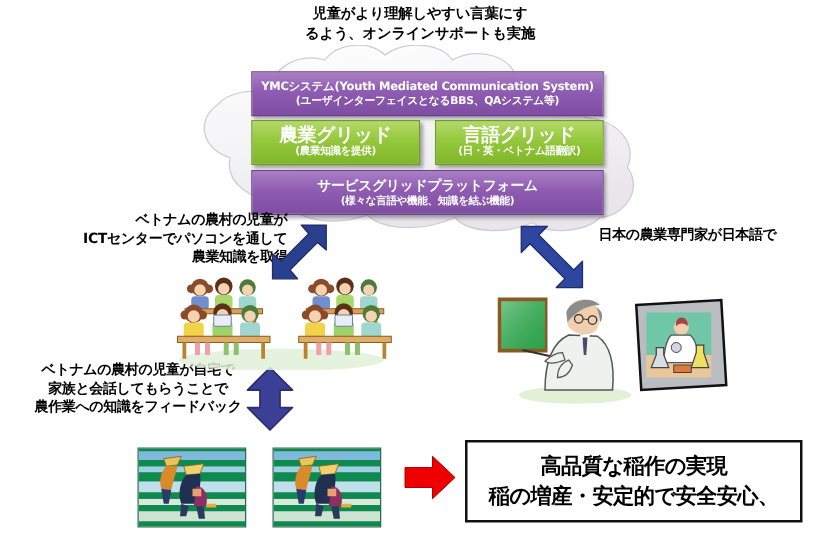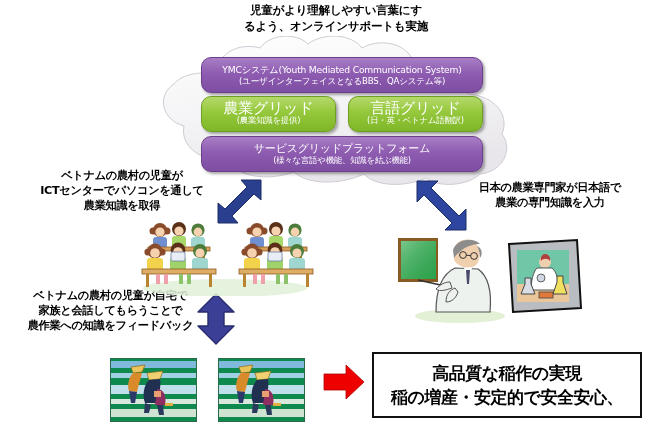--- a/index.html
+++ b/index.html
@@ -10,21 +10,21 @@
 
   
   #top-caption{left:196px;top:2px;width:280px;font-size:11.5px;line-height:16px;
       font-weight:bold;letter-spacing:-0.2px;}
 
   
   #cloud-wrap{left:138px;top:36px;width:390px;height:152px;}
   #cloud-wrap svg{display:block;}
 
   
-  .box{position:absolute;border-radius:10px;color:#fff;font-weight:normal;
+  .box{position:absolute;border-radius:0;color:#fff;font-weight:bold;
        display:flex;flex-direction:column;align-items:center;justify-content:center;
        box-shadow:2px 2px 3px rgba(0,0,0,.35);text-align:right;}
   .box .l1{font-size:9.6px;line-height:12px;letter-spacing:-0.2px;white-space:nowrap;}
   .box .l2{font-size:8.6px;line-height:11px;letter-spacing:-0.2px;white-space:nowrap;}
 
   #box-ymc{left:201px;top:57px;width:280px;height:34px;
       background:linear-gradient(180deg,#a97ec6 0%,#8e5cb0 45%,#7e4ea2 100%);
       border:1px solid #6b3f8c;}
   #box-ymc .l1{font-size:9.2px;}
   #box-ymc .l2{font-size:8.6px;}
@@ -39,21 +39,21 @@
   #box-agri .l2,#box-lang .l2{font-size:8.4px;}
 
   #box-platform{left:201px;top:136px;width:280px;height:34px;
       background:linear-gradient(180deg,#a97ec6 0%,#8e5cb0 45%,#7e4ea2 100%);
       border:1px solid #6b3f8c;}
   #box-platform .l1{font-size:11px;line-height:13px;}
   #box-platform .l2{font-size:8.4px;}
 
   
   .caption{font-size:11.2px;line-height:15px;font-weight:bold;letter-spacing:-0.3px;}
-  #cap-left{left:14px;top:168px;width:216px;}
+  #cap-left{left:14px;top:168px;width:216px;text-align:right;}
   #cap-right{left:455px;top:180px;width:190px;}
   #cap-bottomleft{left:8px;top:288px;width:205px;}
 
   
   .arrowsvg{position:absolute;}
   #arrow-cloud-left{left:214px;top:176px;}
   #arrow-cloud-right{left:412px;top:176px;}
   #arrow-vertical{left:193px;top:292px;}
 
   
@@ -131,21 +131,20 @@
 </div>
 
 <div class="abs ctr caption" id="cap-left">
   <div>ベトナムの農村の児童が</div>
   <div>ICTセンターでパソコンを通して</div>
   <div>農業知識を取得</div>
 </div>
 
 <div class="abs ctr caption" id="cap-right">
   <div>日本の農業専門家が日本語で</div>
-  <div>農業の専門知識を入力</div>
 </div>
 
 <div class="abs ctr caption" id="cap-bottomleft">
   <div>ベトナムの農村の児童が自宅で</div>
   <div>家族と会話してもらうことで</div>
   <div>農作業への知識をフィードバック</div>
 </div>
 
 <div class="arrowsvg" id="arrow-cloud-left">
   <svg width="62" height="62" viewBox="0 0 62 62">

